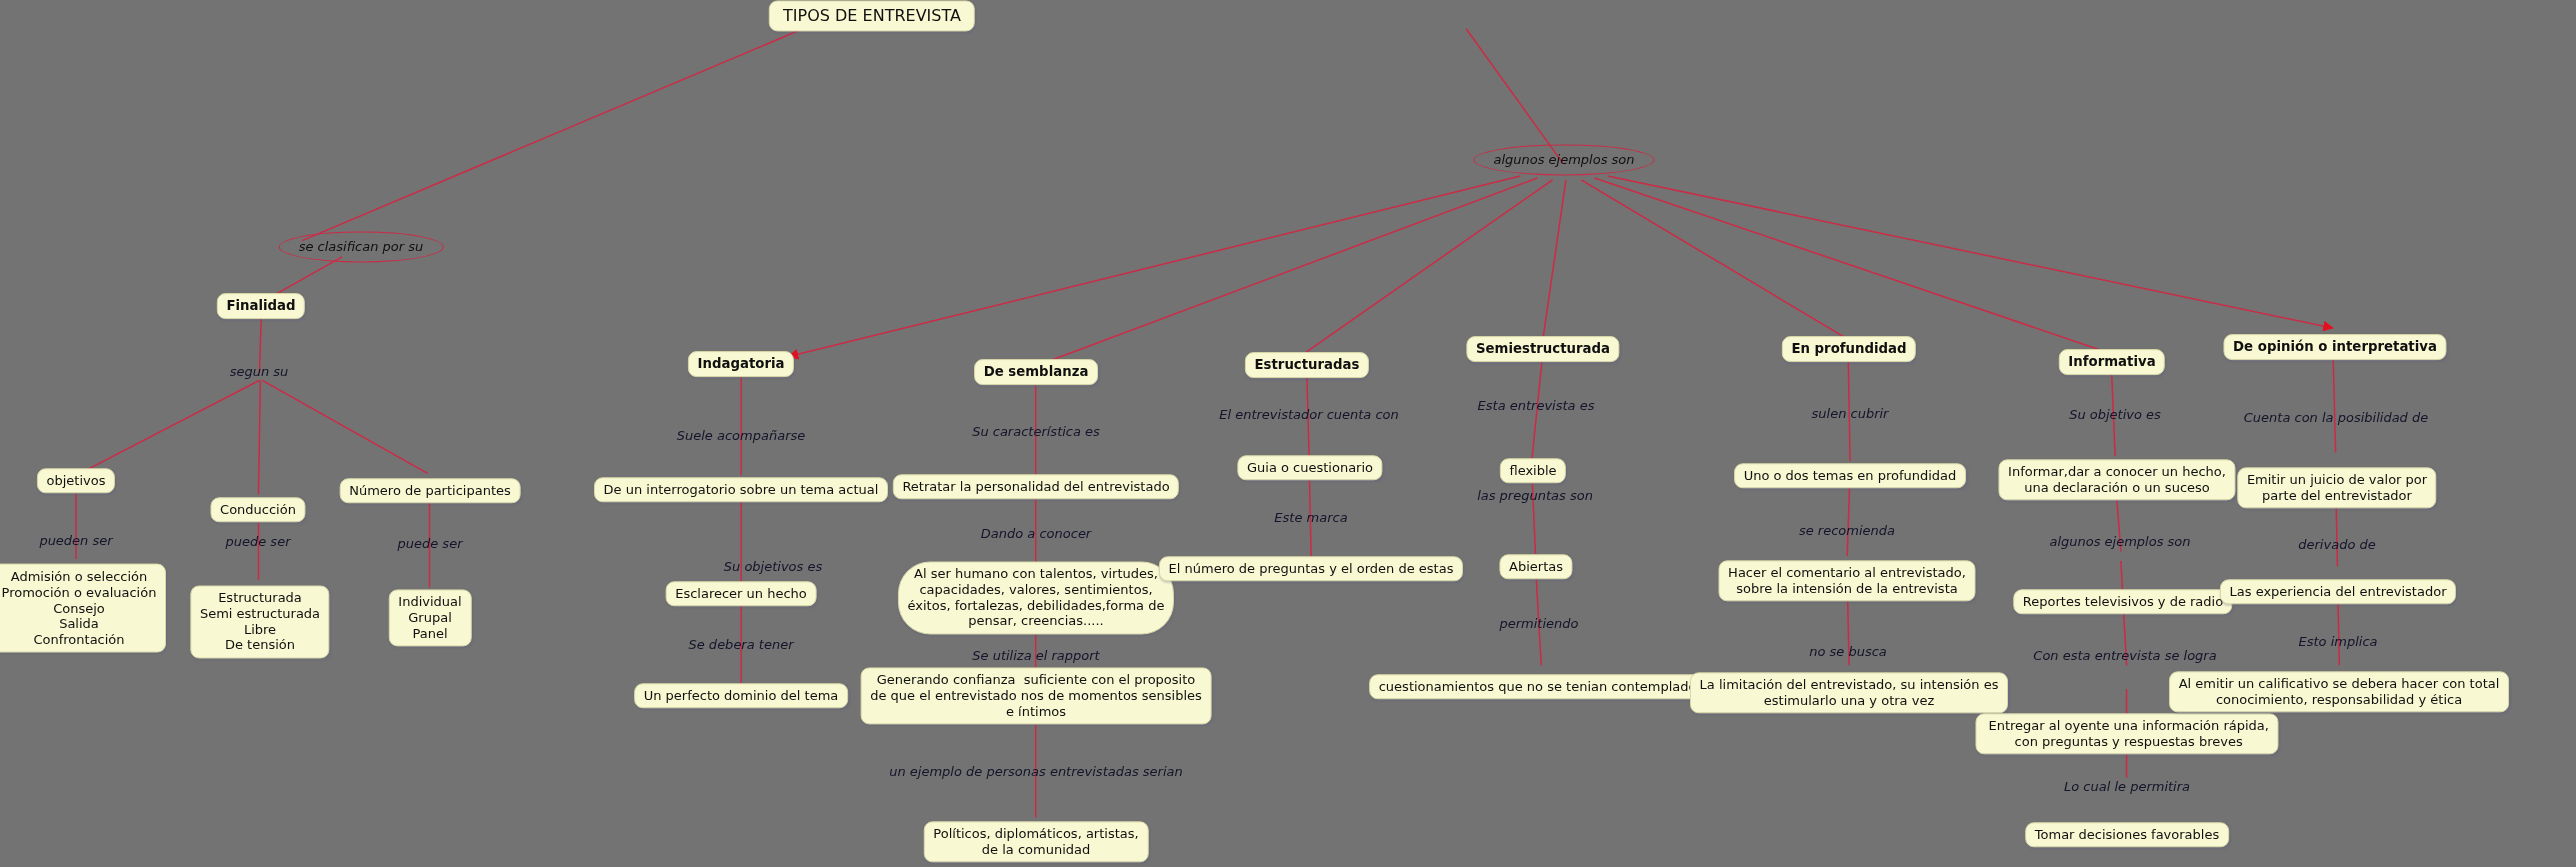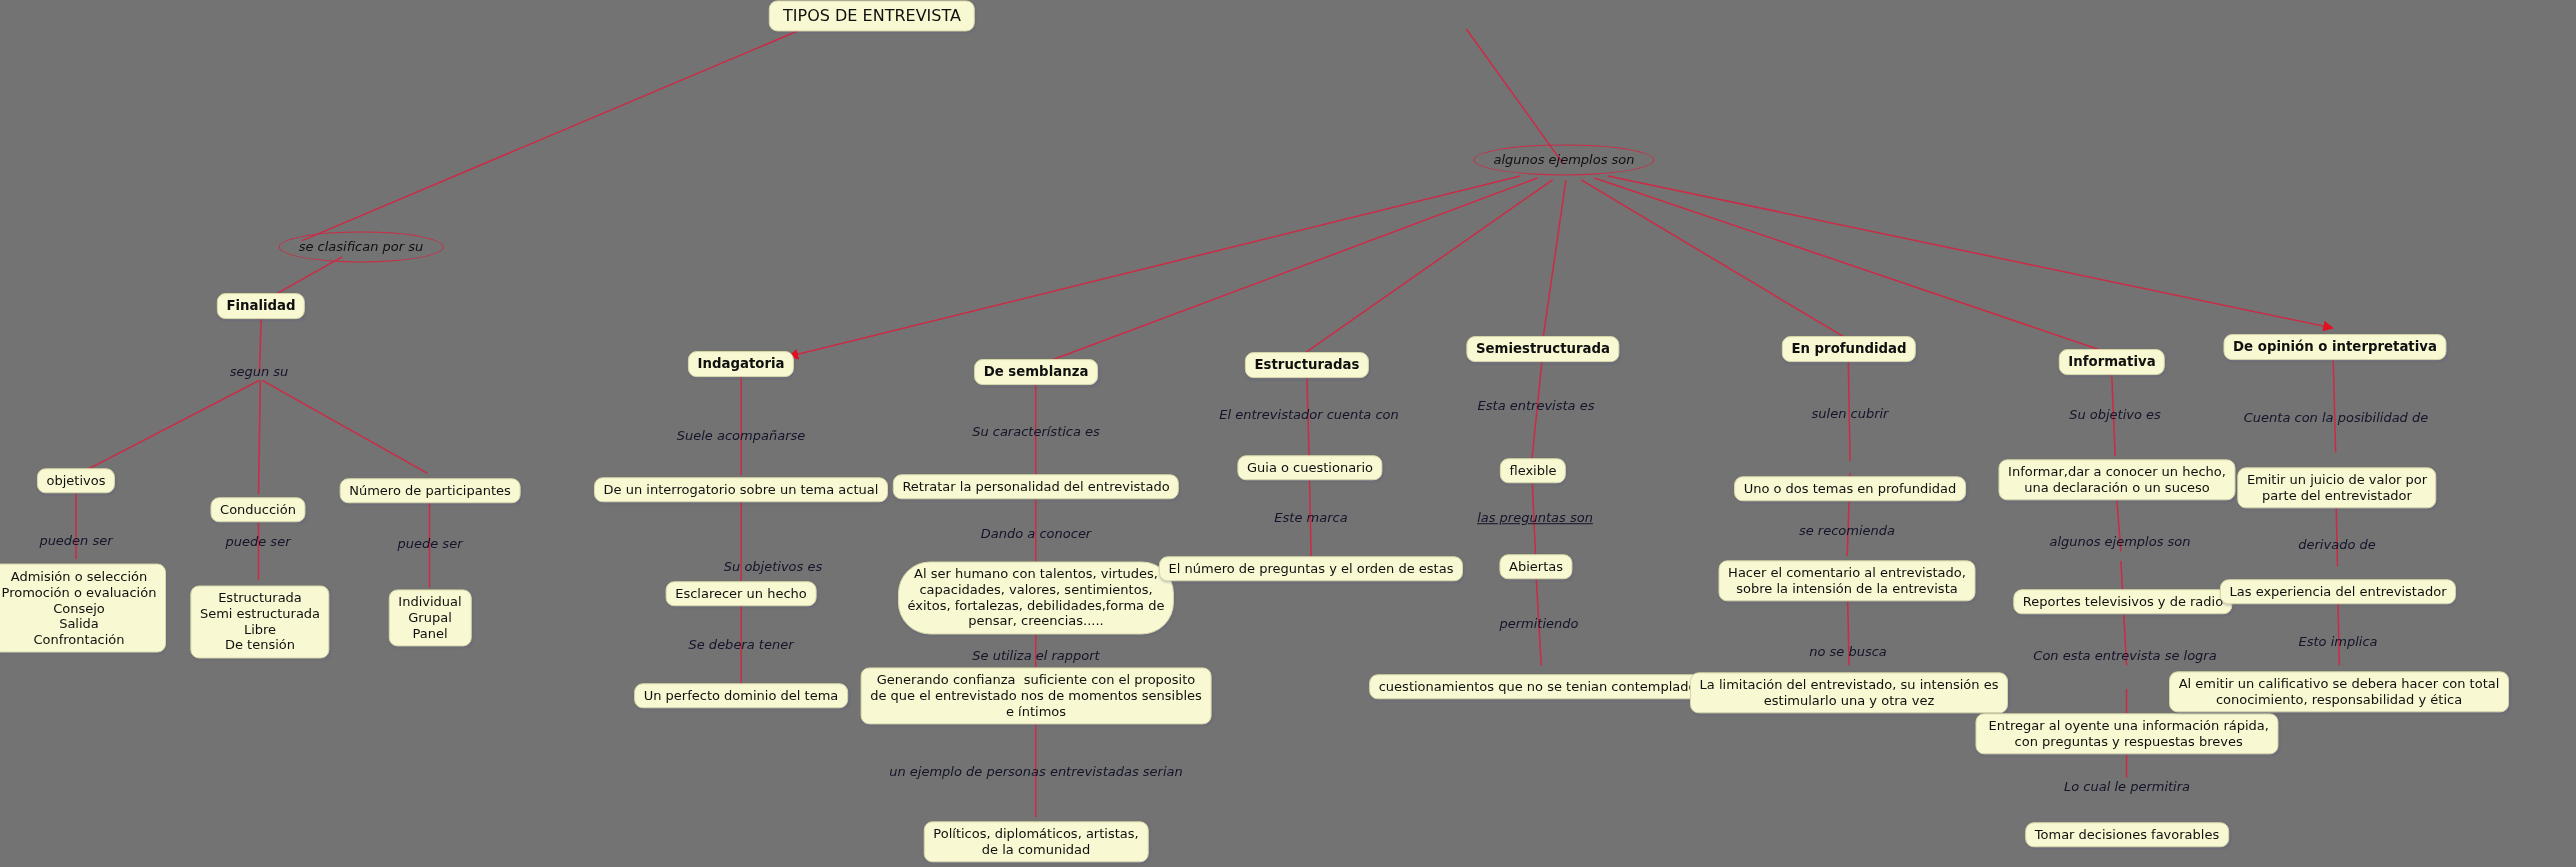--- a/index.html
+++ b/index.html
@@ -193,28 +193,28 @@
 
   <div class="node concept" style="left:1307px; top:365px;">Estructuradas</div>
   <div class="linklabel" style="left:1309px; top:415px;">El entrevistador cuenta con</div>
   <div class="node" style="left:1310px; top:468px;">Guia o cuestionario</div>
   <div class="linklabel" style="left:1311px; top:518px;">Este marca</div>
   <div class="node" style="left:1311px; top:569px;">El número de preguntas y el orden de estas</div>
 
   <div class="node concept" style="left:1543px; top:349px;">Semiestructurada</div>
   <div class="linklabel" style="left:1536px; top:406px;text-align:center;">Esta entrevista es</div>
   <div class="node" style="left:1533px; top:471px;">flexible</div>
-  <div class="linklabel" style="left:1535px; top:518px;text-decoration:underline;">las preguntas son</div>
+  <div class="linklabel" style="left:1535px; top:496px;">las preguntas son</div>
   <div class="node" style="left:1536px; top:567px;">Abiertas</div>
   <div class="linklabel" style="left:1539px; top:624px;">permitiendo</div>
   <div class="node" style="left:1541px; top:687px;">cuestionamientos que no se tenian contemplados</div>
 
   <div class="node concept" style="left:1849px; top:349px;">En profundidad</div>
   <div class="linklabel" style="left:1850px; top:414px;">sulen cubrir</div>
-  <div class="node" style="left:1850px; top:476px;margin-top:13px;">Uno o dos temas en profundidad</div>
+  <div class="node" style="left:1850px; top:476px;">Uno o dos temas en profundidad</div>
   <div class="linklabel" style="left:1847px; top:531px;">se recomienda</div>
   <div class="node" style="left:1847px; top:581px;">Hacer el comentario al entrevistado,
 sobre la intensión de la entrevista</div>
   <div class="linklabel" style="left:1848px; top:640px;margin-top:12px;">no se busca</div>
   <div class="node" style="left:1849px; top:693px;">La limitación del entrevistado, su intensión es
 estimularlo una y otra vez</div>
 
   <div class="node concept" style="left:2112px; top:362px;">Informativa</div>
   <div class="linklabel" style="left:2115px; top:415px;">Su objetivo es</div>
   <div class="node" style="left:2117px; top:480px;">Informar,dar a conocer un hecho,

